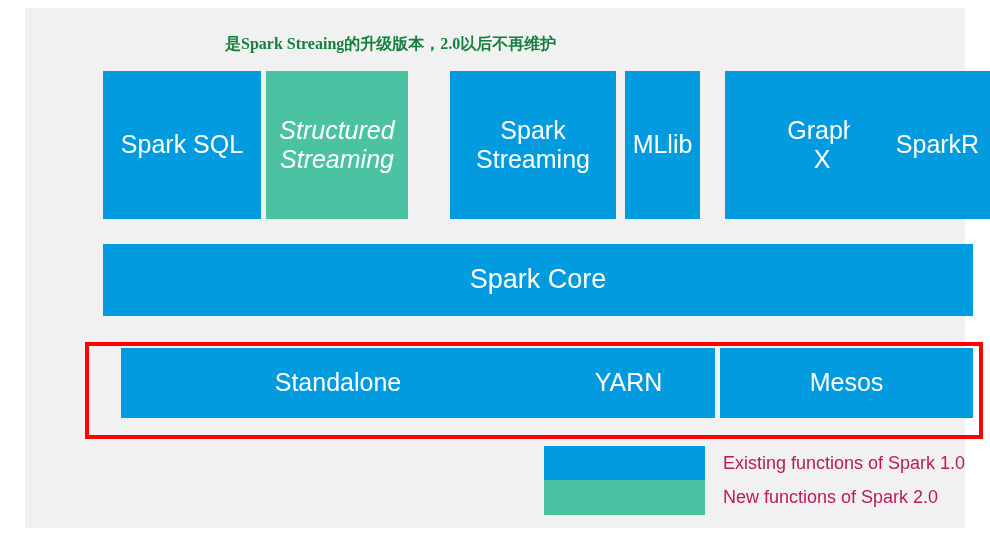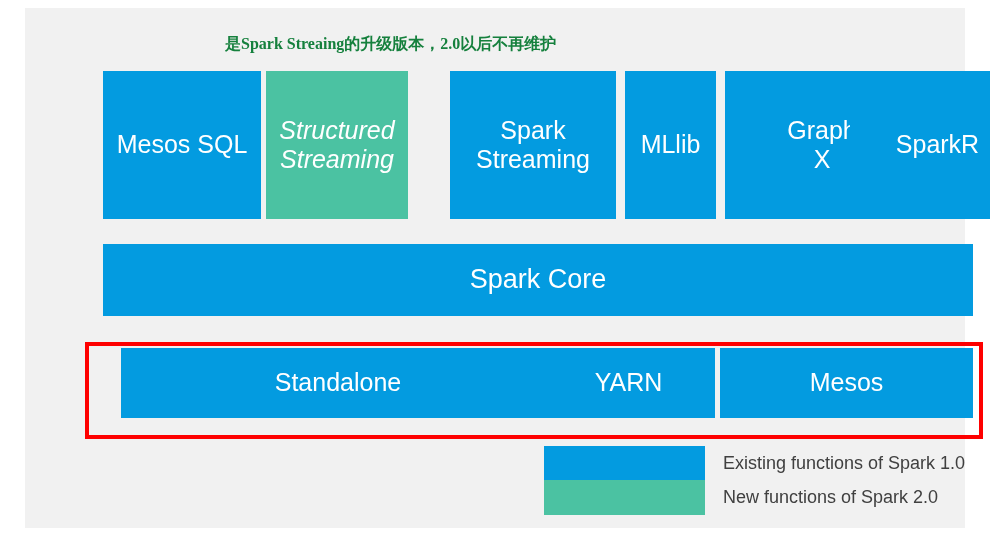--- a/index.html
+++ b/index.html
@@ -53,21 +53,21 @@
   }
   .blue  { background: #039be0; }
   .green { background: #4bc2a2; }
 
   
   #row1 { position: absolute; left: 0; top: 0; width: 100%; height: 100%; }
   .r1 { top: 63px; height: 148px; font-size: 25px; }
   #b-spark-sql           { left: 78px;  width: 158px; }
   #b-structured-streaming{ left: 241px; width: 142px; font-style: italic; }
   #b-spark-streaming     { left: 425px; width: 166px; }
-  #b-mllib               { left: 600px; width:  91px; text-align: center; }
+  #b-mllib               { left: 600px; width:  75px; text-align: center; }
   #b-graphx              { left: 700px; width: 120px; padding-left: 37px; }
   #b-sparkr              { left: 825px; width: 123px; padding-left: 26px; }
 
   
   #b-spark-core {
     left: 78px; top: 236px; width: 870px; height: 72px;
     font-size: 27px;
   }
 
   
@@ -97,34 +97,34 @@
   #legend-row-new      { top: 472px; }
   .legend-swatch {
     width: 161px;
     height: 35px;
     flex: none;
   }
   .legend-label {
     margin-left: 18px;
     font-family: "Liberation Sans", sans-serif;
     font-size: 18px;
-    color: #404040;
+    color: #be185d;
     white-space: nowrap;
   }
 </style>
 </head>
 <body>
 
 <div id="slide">
 
   <div id="title-note">是Spark Streaing的升级版本，2.0以后不再维护</div>
 
   <div id="row1">
 
-    <div id="b-spark-sql" class="block blue r1">Mesos SQL</div>
+    <div id="b-spark-sql" class="block blue r1">Spark SQL</div>
 
     <div id="b-structured-streaming" class="block green r1">Structured
 Streaming</div>
 
     <div id="b-spark-streaming" class="block blue r1">Spark
 Streaming</div>
 
     <div id="b-mllib" class="block blue r1">MLlib</div>
 
     <div id="b-graphx" class="block blue r1">Graph

